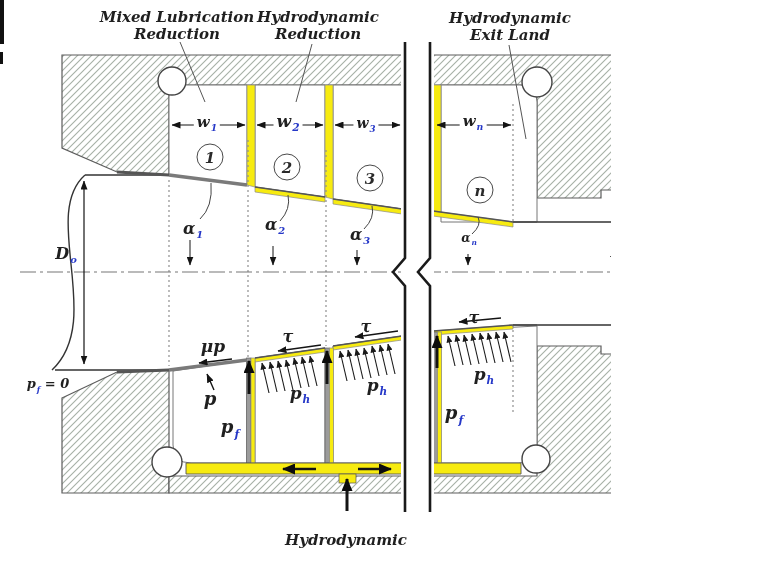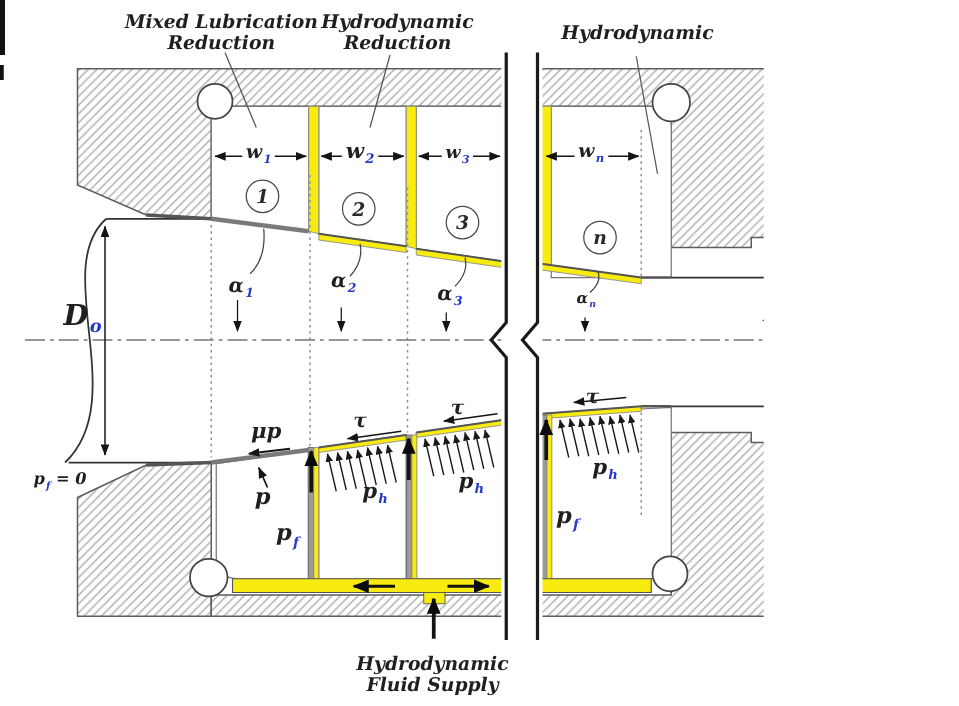--- a/index.html
+++ b/index.html
@@ -213,24 +213,24 @@
 <div class="lbl" style="left:177px;top:26px">
   <div>Mixed Lubrication</div>
   <div>Reduction</div>
 </div>
 <div class="lbl" style="left:318px;top:26px">
   <div>Hydrodynamic</div>
   <div>Reduction</div>
 </div>
 <div class="lbl" style="left:510px;top:27px">
   <div>Hydrodynamic</div>
+  <div>Exit Land</div>
 </div>
 <div class="lbl" style="left:346px;top:540px">
   <div>Hydrodynamic</div>
-  <div>Fluid Supply</div>
 </div>
 
 <div class="lbl m wl" style="left:207px;top:125px;font-size:15px"><span>w</span><sub>1</sub></div>
 <div class="lbl m wl" style="left:288px;top:125px;font-size:17px"><span>w</span><sub>2</sub></div>
 <div class="lbl m wl" style="left:366px;top:126px;font-size:14px"><span>w</span><sub>3</sub></div>
 <div class="lbl m wl" style="left:473px;top:124px;font-size:15px"><span>w</span><sub>n</sub></div>
 
 <div class="circ" style="left:210px;top:157px">
       <span>1</span>
     </div>
@@ -242,21 +242,21 @@
     </div>
 <div class="circ" style="left:480px;top:190px">
       <span>n</span>
     </div>
 
 <div class="lbl m" style="left:193px;top:232px;font-size:16px"><span>α</span><sub>1</sub></div>
 <div class="lbl m" style="left:275px;top:228px;font-size:16px"><span>α</span><sub>2</sub></div>
 <div class="lbl m" style="left:360px;top:238px;font-size:16px"><span>α</span><sub>3</sub></div>
 <div class="lbl m" style="left:469px;top:241px;font-size:12px"><span>α</span><sub>n</sub></div>
 
-<div class="lbl m" style="left:66px;top:257px;font-size:23px"><span>D</span><sub>o</sub></div>
+<div class="lbl m" style="left:66px;top:257px;font-size:16px"><span>D</span><sub>o</sub></div>
 <div class="lbl m" style="left:620px;top:255px;font-size:16px"><span>D</span><sub>f</sub></div>
 <div class="lbl m" style="left:737px;top:273px;font-size:12px"><span>σ</span><sub>d</sub></div>
 
 <div class="lbl m" style="left:48px;top:386px;font-size:13px"><span>p</span><sub>f</sub><span> = 0</span></div>
 <div class="lbl m" style="left:213px;top:346px;font-size:17px"><span>μp</span></div>
 <div class="lbl m" style="left:210px;top:398px;font-size:18px"><span>p</span></div>
 <div class="lbl m" style="left:230px;top:430px;font-size:18px"><span>p</span><sub>f</sub></div>
 <div class="lbl m" style="left:454px;top:416px;font-size:18px"><span>p</span><sub>f</sub></div>
 <div class="lbl m" style="left:300px;top:397px;font-size:17px"><span>p</span><sub>h</sub></div>
 <div class="lbl m" style="left:377px;top:389px;font-size:17px"><span>p</span><sub>h</sub></div>

